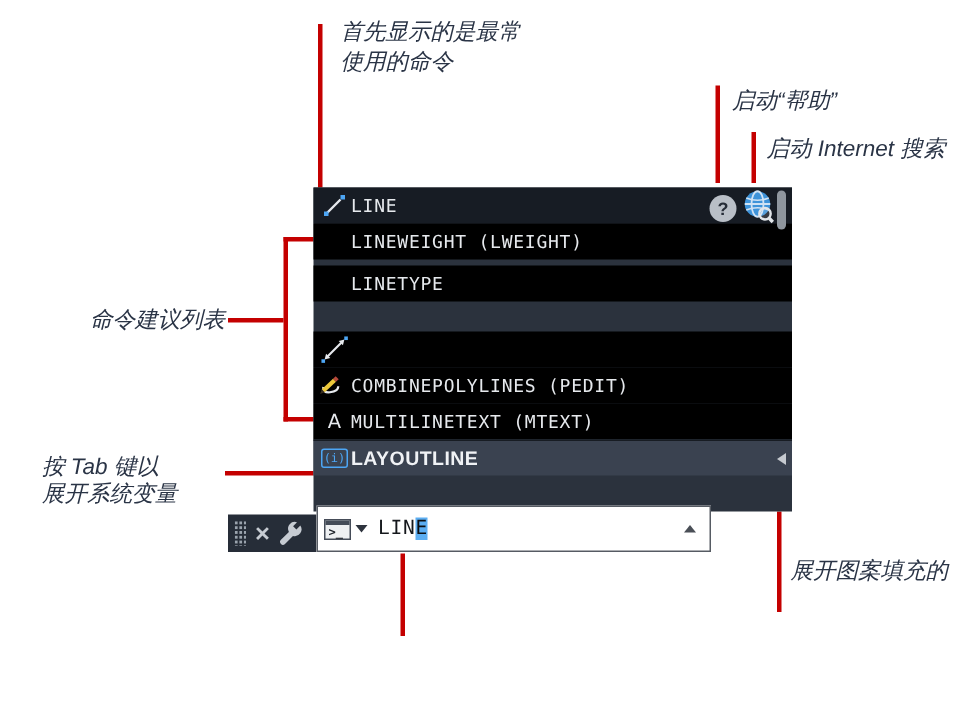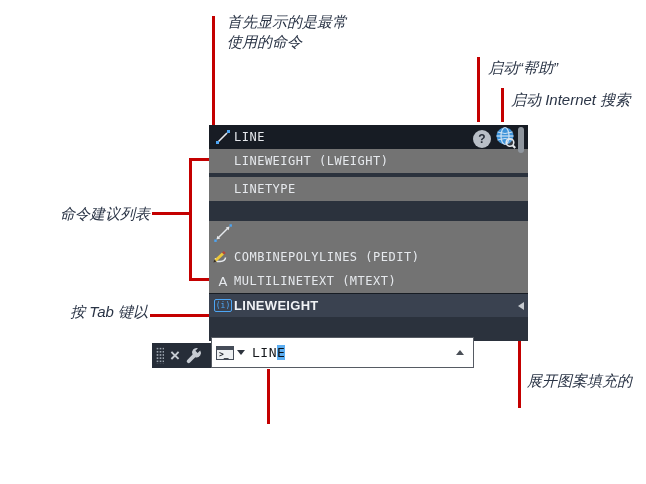--- a/index.html
+++ b/index.html
@@ -5,21 +5,21 @@
   html,body{margin:0;padding:0;background:#fff;}
   #stage{position:relative;width:646px;height:484px;background:#ffffff;overflow:hidden;
          font-family:"Liberation Sans",sans-serif;}
   
   .rline{position:absolute;background:#c40000;}
   
   .ann{position:absolute;color:#2a3446;font-size:15px;line-height:20px;white-space:nowrap;font-style:italic;}
   .ann.right{text-align:left;}
   
   #popup{position:absolute;left:209px;top:125px;width:319px;height:216px;background:#2b323d;}
-  .row{position:absolute;left:0;width:319px;height:24px;display:flex;align-items:center;background:#737373;}
+  .row{position:absolute;left:0;width:319px;height:24px;display:flex;align-items:center;background:#000000;}
   .row.sel{background:#171c24;}
   .ric{width:22px;margin-left:3px;display:flex;align-items:center;justify-content:center;flex:0 0 22px;}
   .rtxt{font-family:"DejaVu Sans Mono",monospace;font-size:12px;letter-spacing:.5px;color:#e6e9ed;}
   .hrow{position:absolute;left:0;width:319px;height:24px;display:flex;align-items:center;
         background:#3a4250;border-top:1px solid #171c23;box-sizing:border-box;}
   .htxt{font-size:13px;font-weight:bold;color:#f0f2f5;letter-spacing:.3px;}
   .atxt{font-family:"DejaVu Sans",sans-serif;font-size:13px;color:#e6e9ed;}
   .collapse-arrow{position:absolute;right:4px;top:8px;width:0;height:0;
         border-top:4px solid transparent;border-bottom:4px solid transparent;border-right:6px solid #c6cad0;}
   .sysvar{width:16px;height:11px;border:1px solid #4da6f5;border-radius:2px;color:#4da6f5;
@@ -73,22 +73,23 @@
   </div>
   <div class="ann" style="left:488px;top:58px">
     <div>启动“帮助”</div>
   </div>
   <div class="ann" style="left:511px;top:90px">
     <div>启动 Internet 搜索</div>
   </div>
   <div class="ann right" style="right:496px;top:204px">
     <div>命令建议列表</div>
   </div>
-  <div class="ann right" style="right:498px;top:303px;line-height:18px">
+  <div class="ann right" style="right:528px;top:303px;line-height:18px">
     <div>按 Tab 键以</div>
+    <div>展开系统变量</div>
   </div>
   <div class="ann" style="left:527px;top:371px">
     <div>展开图案填充的</div>
   </div>
 
   <div id="popup">
 
     <div class="row sel" style="top:0">
       <span class="ric">
         <svg width="18" height="18" viewBox="0 0 18 18">
@@ -137,21 +138,21 @@
 
     <div class="row" style="top:144px">
       <span class="ric atxt">A</span>
       <span class="rtxt">MULTILINETEXT (MTEXT)</span>
     </div>
 
     <div class="hrow" style="top:168px">
       <span class="ric">
         <span class="sysvar">(i)</span>
       </span>
-      <span class="htxt">LINEWEIGHT</span>
+      <span class="htxt">LAYOUTLINE</span>
       <span class="collapse-arrow"></span>
     </div>
 
 
     <div class="help-circle">?</div>
     <div style="position:absolute;left:286px;top:1px">
       <svg width="22" height="24" viewBox="0 0 22 24">
         <circle cx="10" cy="10" r="8.5" fill="#3e93d9"></circle>
         <ellipse cx="10" cy="10" rx="4" ry="8.5" fill="none" stroke="#cfe2f4" stroke-width="1.2"></ellipse>
         <line x1="1.5" y1="10" x2="18.5" y2="10" stroke="#cfe2f4" stroke-width="1.2"></line>

